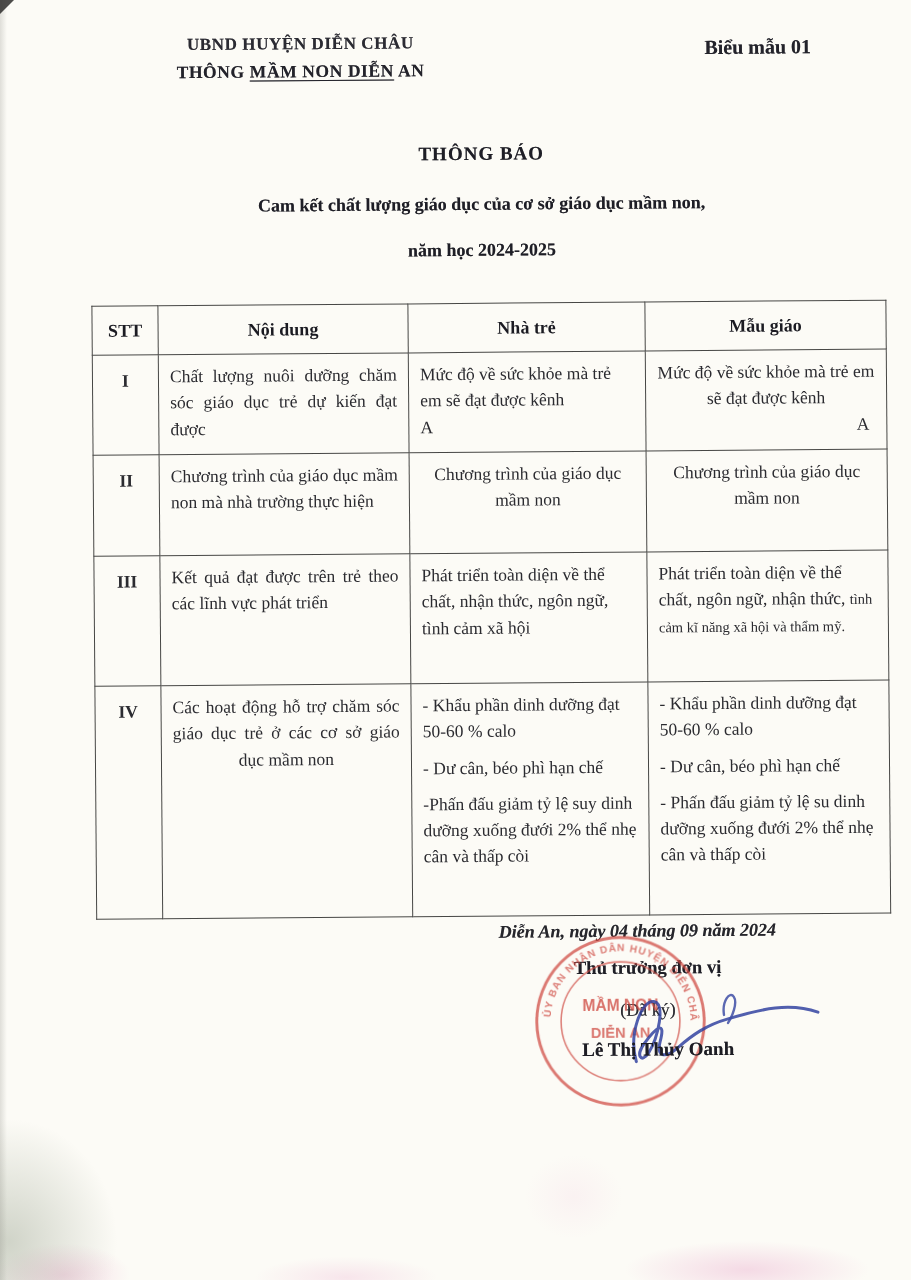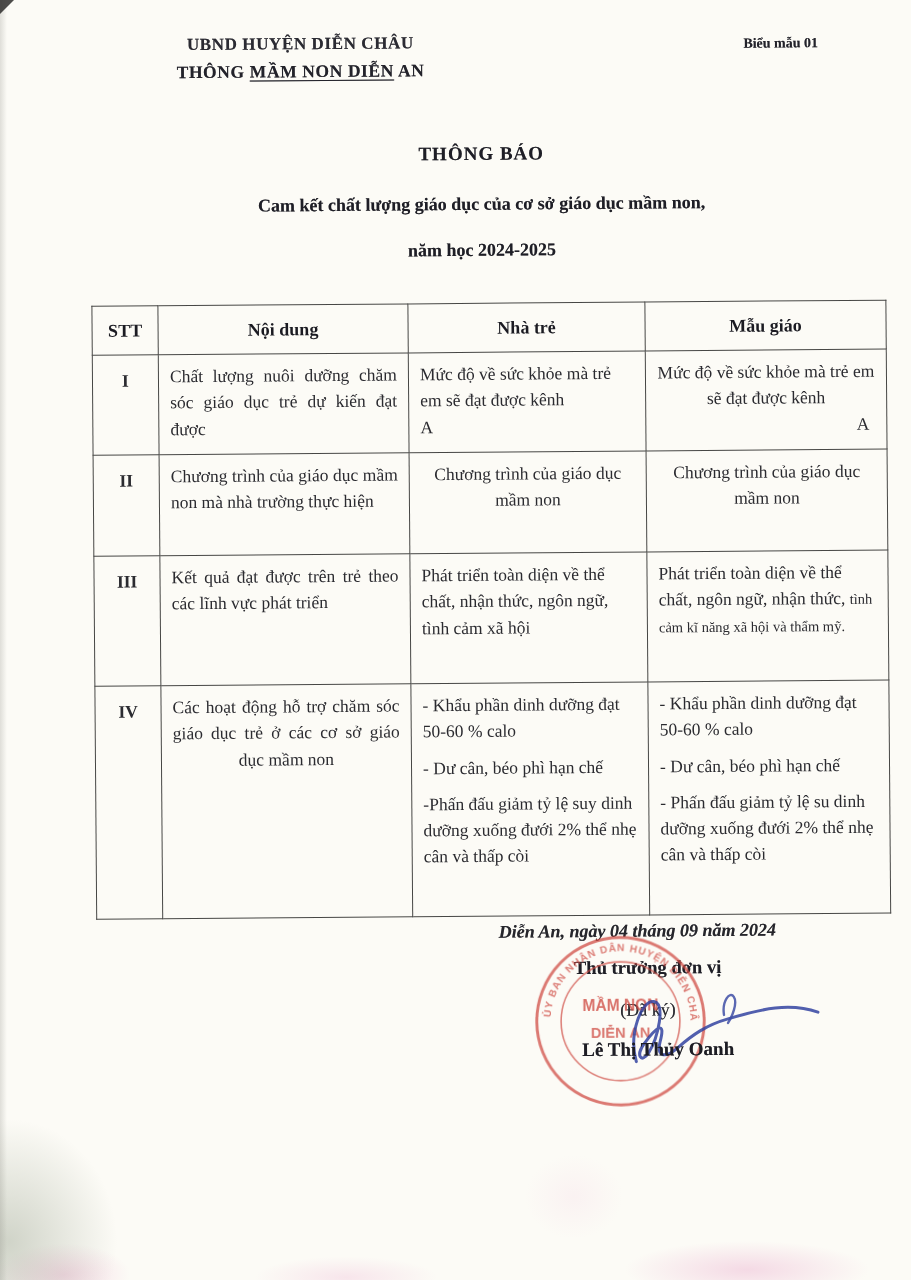--- a/index.html
+++ b/index.html
@@ -20,21 +20,21 @@
     background:#2e2d2b;clip-path:polygon(0 0,100% 0,0 100%);opacity:.85;
   }
   .content{position:absolute;inset:0;transform:rotate(-0.45deg);transform-origin:50% 0;}
   .ink{text-shadow:0 0 .5px rgba(20,20,25,.5);}
 
   
   .org-block{position:absolute;top:33px;left:115px;width:370px;text-align:center;}
   .org-line1{font-size:17px;font-weight:bold;letter-spacing:.6px;color:#2b2b33;}
   .org-line2{font-size:17.5px;font-weight:bold;letter-spacing:.6px;margin-top:7px;color:#23232b;}
   .org-line2 .u{text-decoration:underline;text-underline-offset:3px;}
-  .form-badge{position:absolute;top:38px;left:743px;font-size:14px;font-weight:bold;color:#23232b;}
+  .form-badge{position:absolute;top:38px;left:704px;font-size:20px;font-weight:bold;color:#23232b;}
 
   
   .title-block{position:absolute;top:143px;left:50px;width:860px;text-align:center;}
   .title-main{font-size:19px;font-weight:bold;letter-spacing:1px;color:#1e1e26;}
   .title-sub{margin-top:29px;font-size:18px;font-weight:bold;color:#1e1e26;}
   .title-year{margin-top:25px;font-size:18px;font-weight:bold;color:#1e1e26;}
 
   
   table.main-table{
     position:absolute;top:303px;left:89px;width:794px;

